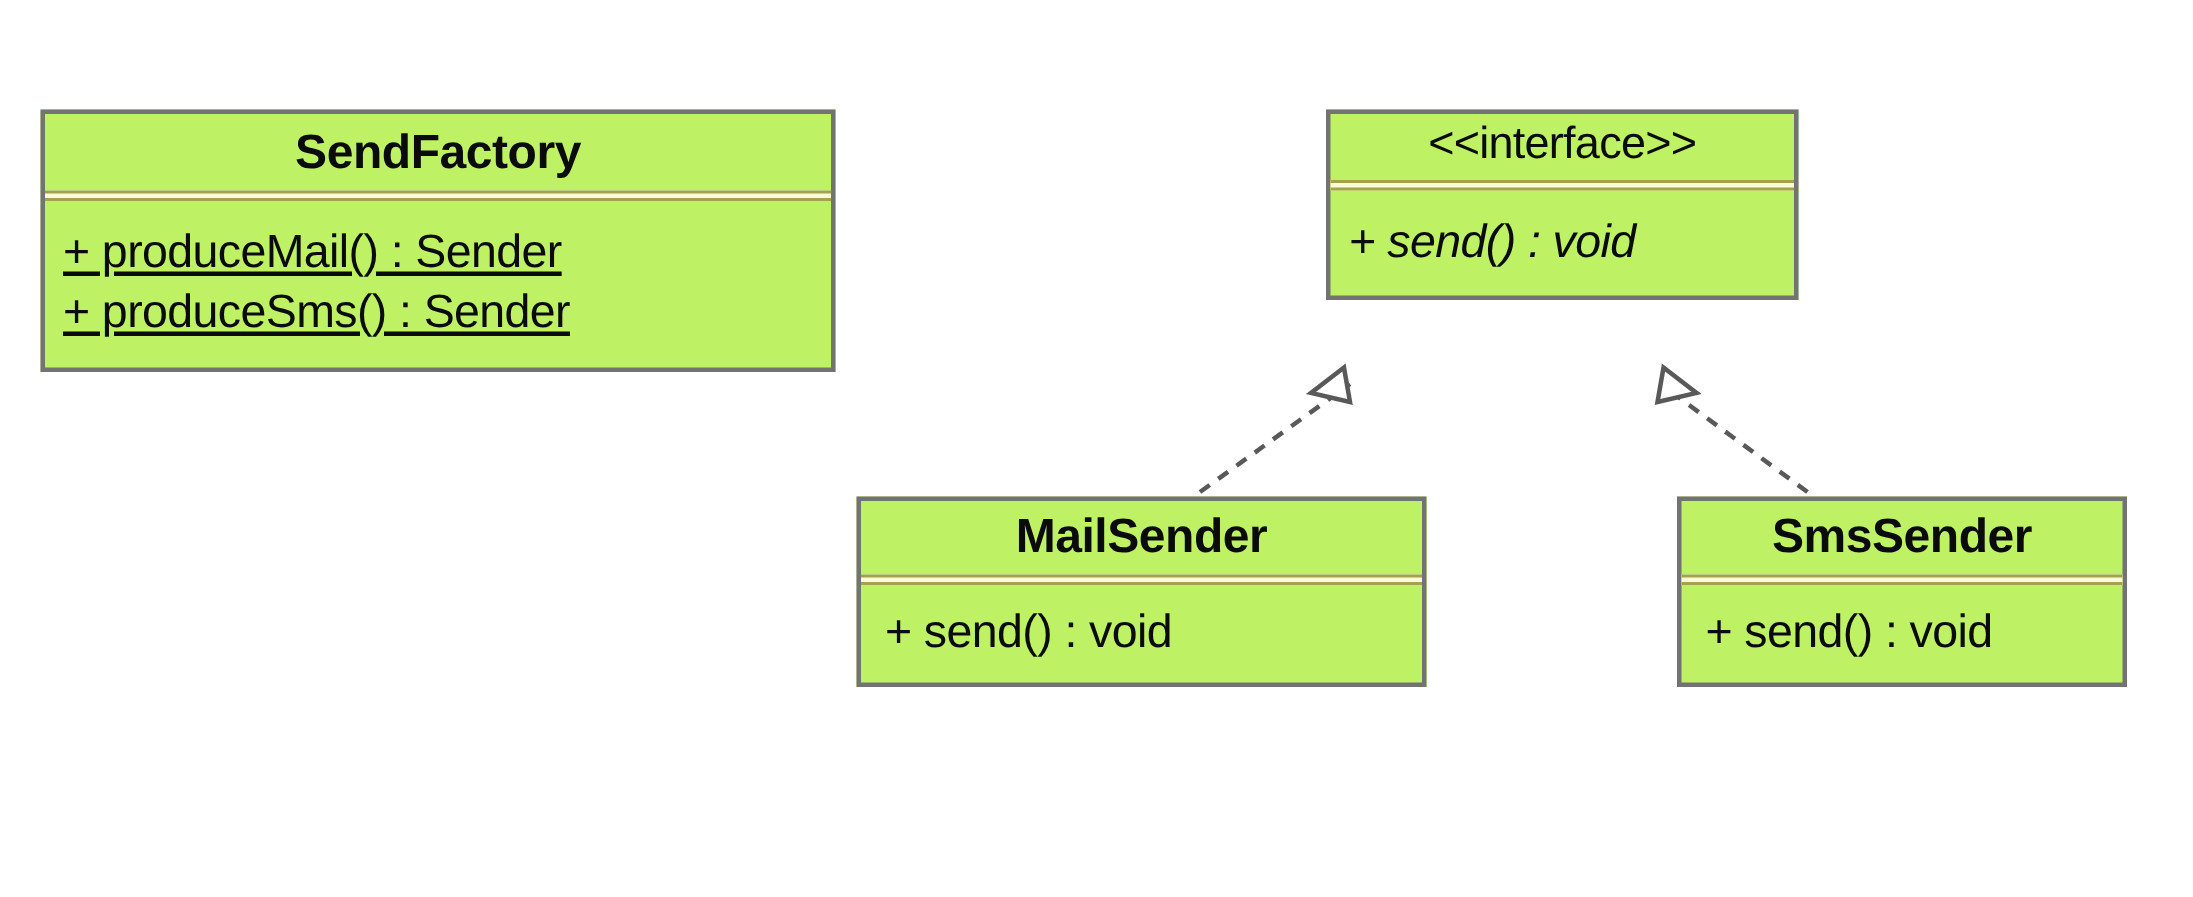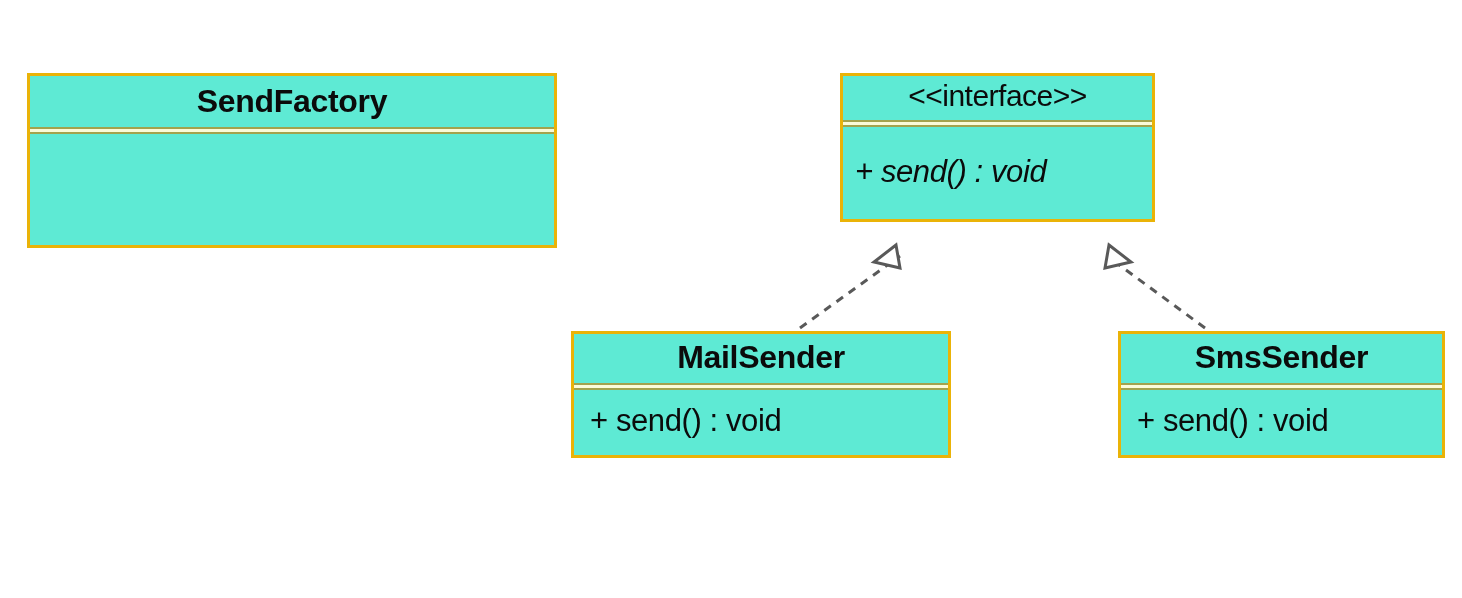--- a/index.html
+++ b/index.html
@@ -20,22 +20,22 @@
     left: 0;
     top: 0;
     width: 1462px;
     height: 598px;
   }
 
   
   .uml-class {
     position: absolute;
     box-sizing: border-box;
-    background: #5eead4;
-    border: 3px solid #eab308;
+    background: #bef264;
+    border: 3px solid #737373;
     display: flex;
     flex-direction: column;
     z-index: 3;
   }
 
   .class-header {
     box-sizing: border-box;
     width: 100%;
     text-align: center;
     color: #0B0B0B;
@@ -87,23 +87,23 @@
     line-height: 1.30;
     white-space: nowrap;
     letter-spacing: -0.4px;
   }
 
   .member.italic { font-style: italic; }
   .member.static { text-decoration: underline; text-underline-offset: 3px; }
 
   
   #box-sendfactory { left: 27px;   top: 73px;  width: 530px; height: 175px; }
-  #box-sender      { left: 840px;  top: 73px;  width: 315px; height: 149px; }
+  #box-sender      { left: 884px;  top: 73px;  width: 315px; height: 127px; }
   #box-mailsender  { left: 571px;  top: 331px; width: 380px; height: 127px; }
-  #box-smssender   { left: 1118px; top: 331px; width: 327px; height: 127px; }
+  #box-smssender   { left: 1118px; top: 331px; width: 300px; height: 127px; }
 
   #box-sendfactory .class-header { padding-top: 8px; }
   #box-sendfactory .members      { padding-left: 12px; }
   #box-sender .class-header      { padding-top: 4px; }
   #box-sender .members           { padding-left: 12px; }
   #box-mailsender .members,
   #box-smssender .members        { padding-left: 16px; }
 
   #links { position: absolute; left: 0; top: 0; z-index: 1; }
 </style>
@@ -123,20 +123,24 @@
       <line x1="1205" y1="328" x2="1107" y2="256" stroke="#595959" stroke-width="3" stroke-dasharray="8,7"></line>
       <polygon points="1109,245 1131,262 1105,268" fill="#FFFFFF" stroke="#595959" stroke-width="3" stroke-linejoin="miter"></polygon>
     </g>
   </svg>
 
   <div class="uml-class" id="box-sendfactory">
     <div class="class-header">
       <span class="class-name">SendFactory</span>
     </div>
     <div class="divider"></div>
+    <div class="members">
+      <div class="member static">+ produceMail() : Sender</div>
+      <div class="member static">+ produceSms() : Sender</div>
+    </div>
   </div>
 
   <div class="uml-class" id="box-sender">
     <div class="class-header">
       <span class="stereotype">&lt;&lt;interface&gt;&gt;</span>
     </div>
     <div class="divider"></div>
     <div class="members">
       <div class="member italic">+ send() : void</div>
     </div>

